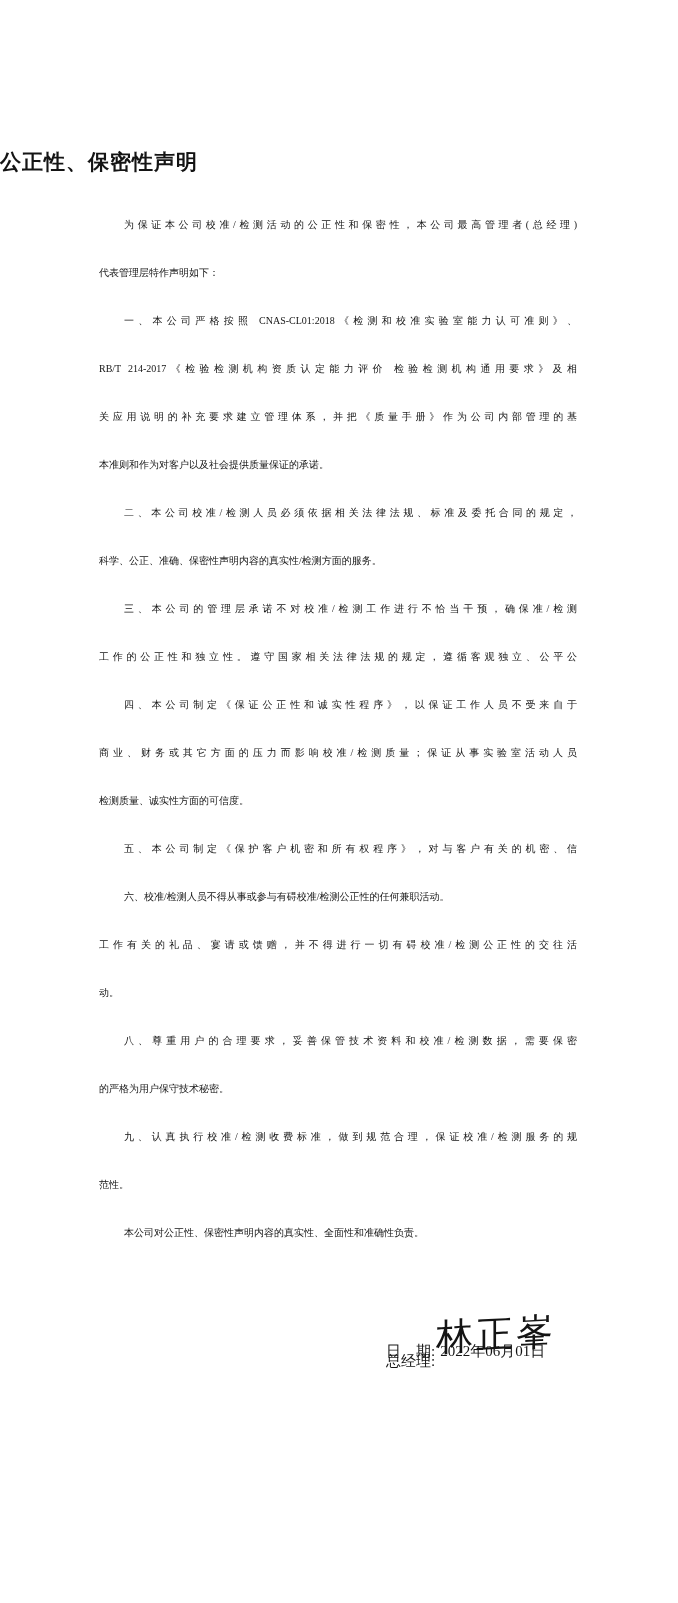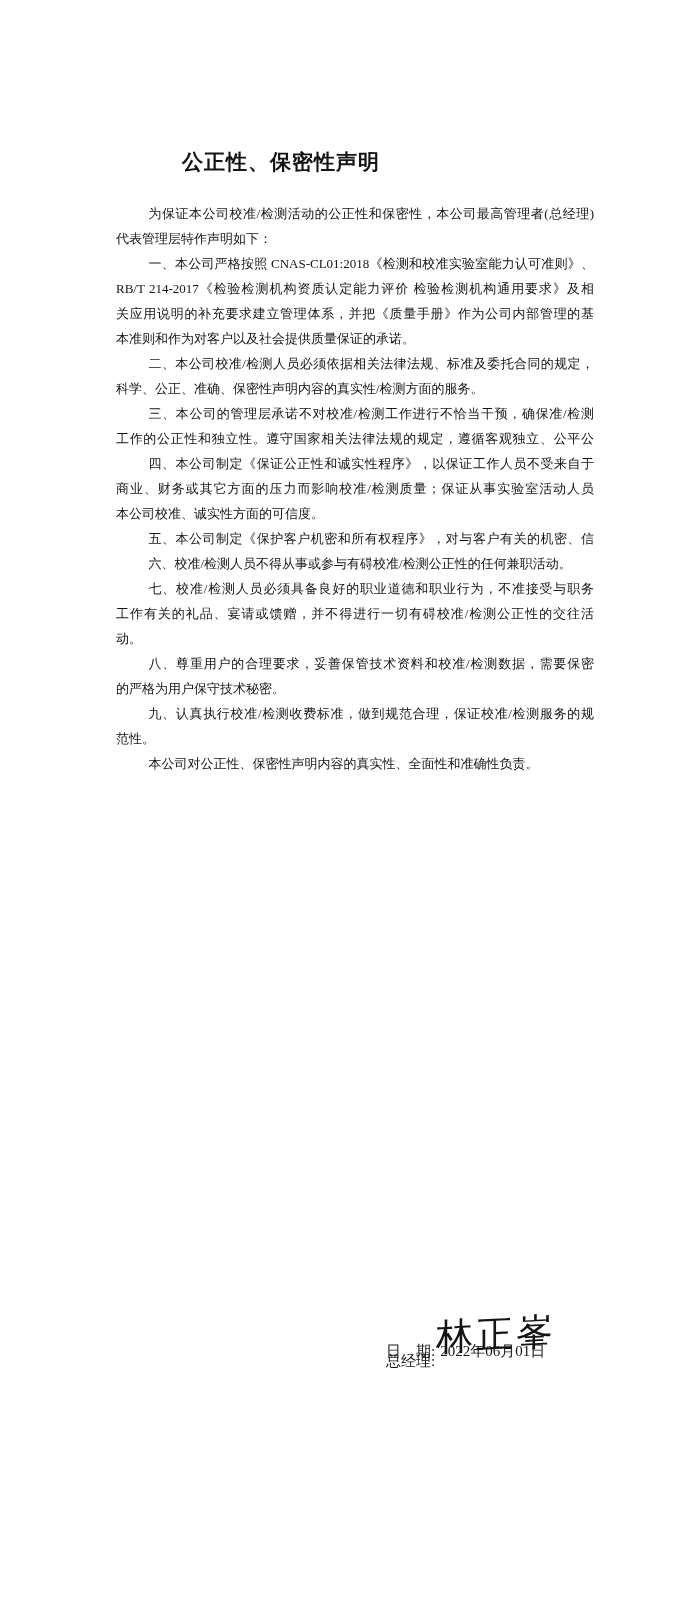--- a/index.html
+++ b/index.html
@@ -15,34 +15,34 @@
     overflow: hidden;
     font-family: "Liberation Serif", "DejaVu Serif", serif;
     color: #141414;
   }
   .title {
     position: absolute;
     top: 147px;
     left: 0;
     width: 562px;
     margin: 0;
-    text-align: center;
+    text-align: left;
     font-size: 21px;
     font-weight: 600;
     letter-spacing: 1px;
     line-height: 30px;
     font-family: "Liberation Serif", "DejaVu Serif", serif;
   }
   .doc-body {
     position: absolute;
-    left: 116px;
+    left: 99px;
     top: 201px;
     width: 478px;
-    font-size: 13px;
-    line-height: 25px;
+    font-size: 10px;
+    line-height: 48px;
   }
   .doc-body .line {
     width: 100%;
     text-align: left;
   }
   .doc-body .line.just {
     text-align: justify;
     text-align-last: justify;
   }
   .doc-body .line.first {
@@ -89,24 +89,23 @@
       <div class="line first just">一、本公司严格按照 CNAS-CL01:2018《检测和校准实验室能力认可准则》、</div>
       <div class="line just">RB/T 214-2017《检验检测机构资质认定能力评价 检验检测机构通用要求》及相</div>
       <div class="line just">关应用说明的补充要求建立管理体系，并把《质量手册》作为公司内部管理的基</div>
       <div class="line">本准则和作为对客户以及社会提供质量保证的承诺。</div>
       <div class="line first just">二、本公司校准/检测人员必须依据相关法律法规、标准及委托合同的规定，</div>
       <div class="line">科学、公正、准确、保密性声明内容的真实性/检测方面的服务。</div>
       <div class="line first just">三、本公司的管理层承诺不对校准/检测工作进行不恰当干预，确保准/检测</div>
       <div class="line just">工作的公正性和独立性。遵守国家相关法律法规的规定，遵循客观独立、公平公</div>
       <div class="line first just">四、本公司制定《保证公正性和诚实性程序》，以保证工作人员不受来自于</div>
       <div class="line just">商业、财务或其它方面的压力而影响校准/检测质量；保证从事实验室活动人员</div>
-      <div class="line">本公司校准、诚实性方面的可信度。</div>
+      <div class="line">检测质量、诚实性方面的可信度。</div>
       <div class="line first just">五、本公司制定《保护客户机密和所有权程序》，对与客户有关的机密、信</div>
       <div class="line first">六、校准/检测人员不得从事或参与有碍校准/检测公正性的任何兼职活动。</div>
-      <div class="line first just">七、校准/检测人员必须具备良好的职业道德和职业行为，不准接受与职务</div>
       <div class="line just">工作有关的礼品、宴请或馈赠，并不得进行一切有碍校准/检测公正性的交往活</div>
       <div class="line">动。</div>
       <div class="line first just">八、尊重用户的合理要求，妥善保管技术资料和校准/检测数据，需要保密</div>
       <div class="line">的严格为用户保守技术秘密。</div>
       <div class="line first just">九、认真执行校准/检测收费标准，做到规范合理，保证校准/检测服务的规</div>
       <div class="line">范性。</div>
       <div class="line first">本公司对公正性、保密性声明内容的真实性、全面性和准确性负责。</div>
     </div>
 
   <span class="sig-label">总经理:</span>

